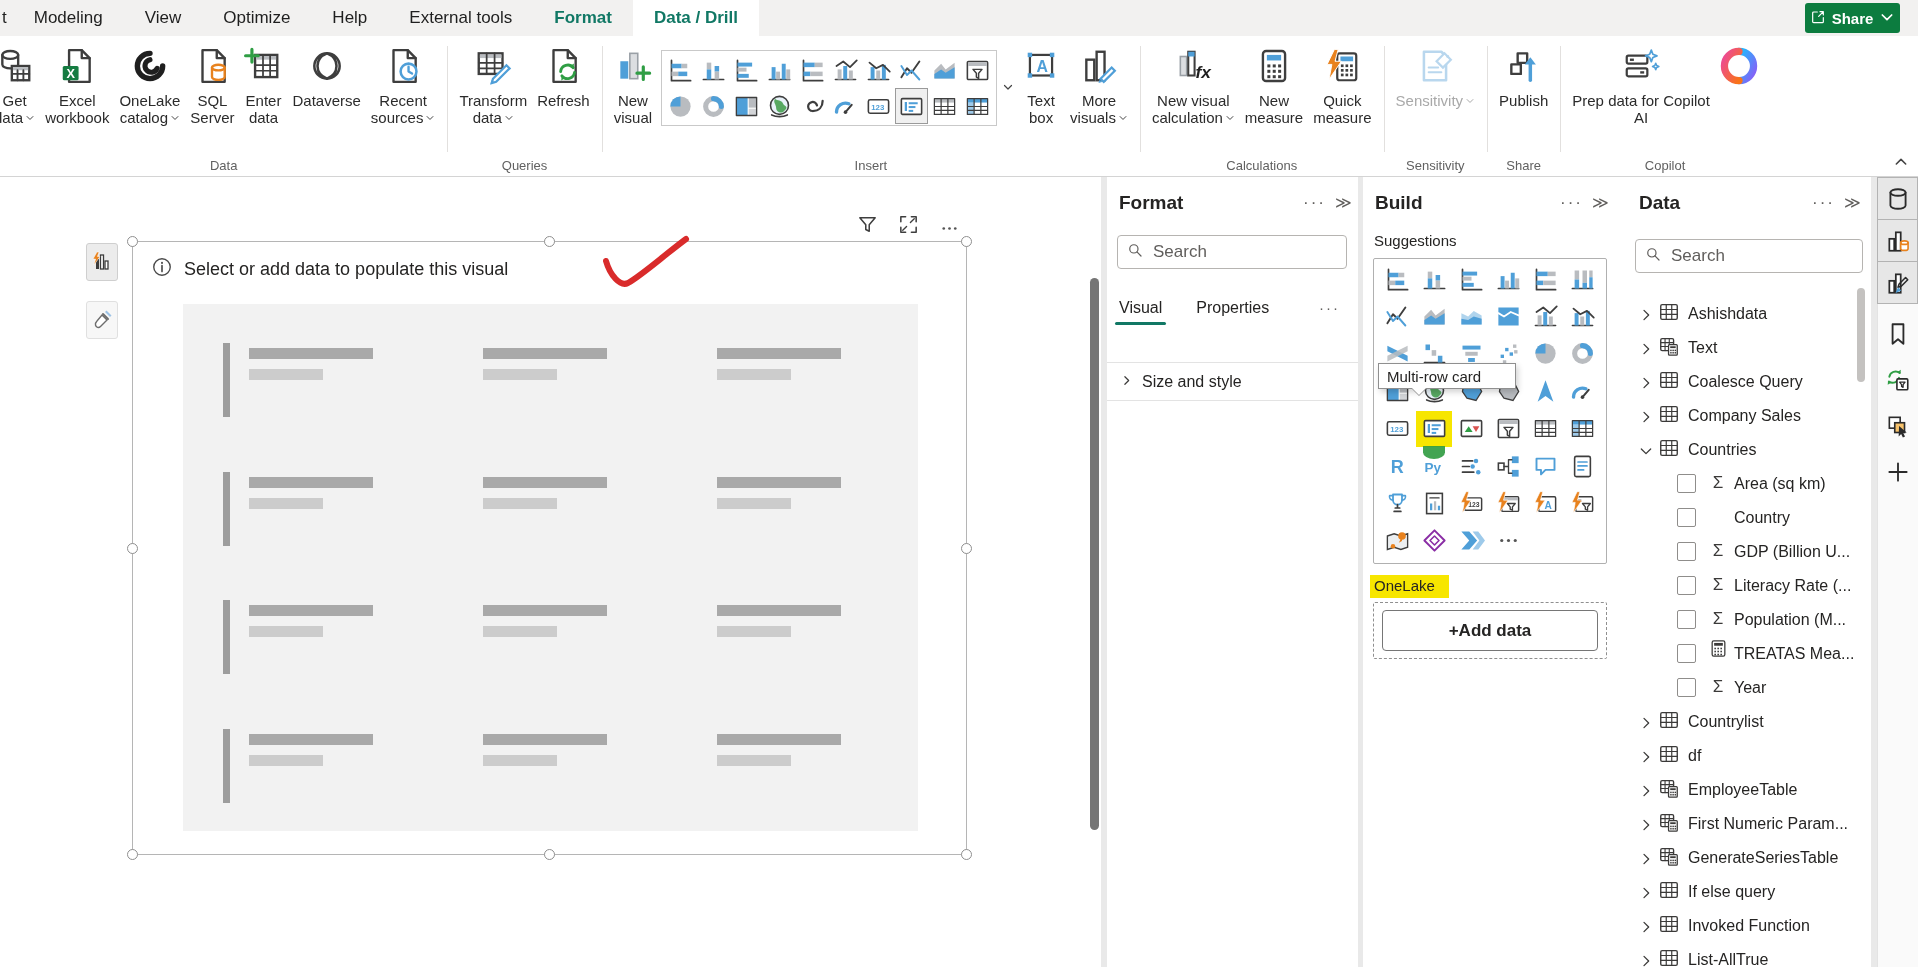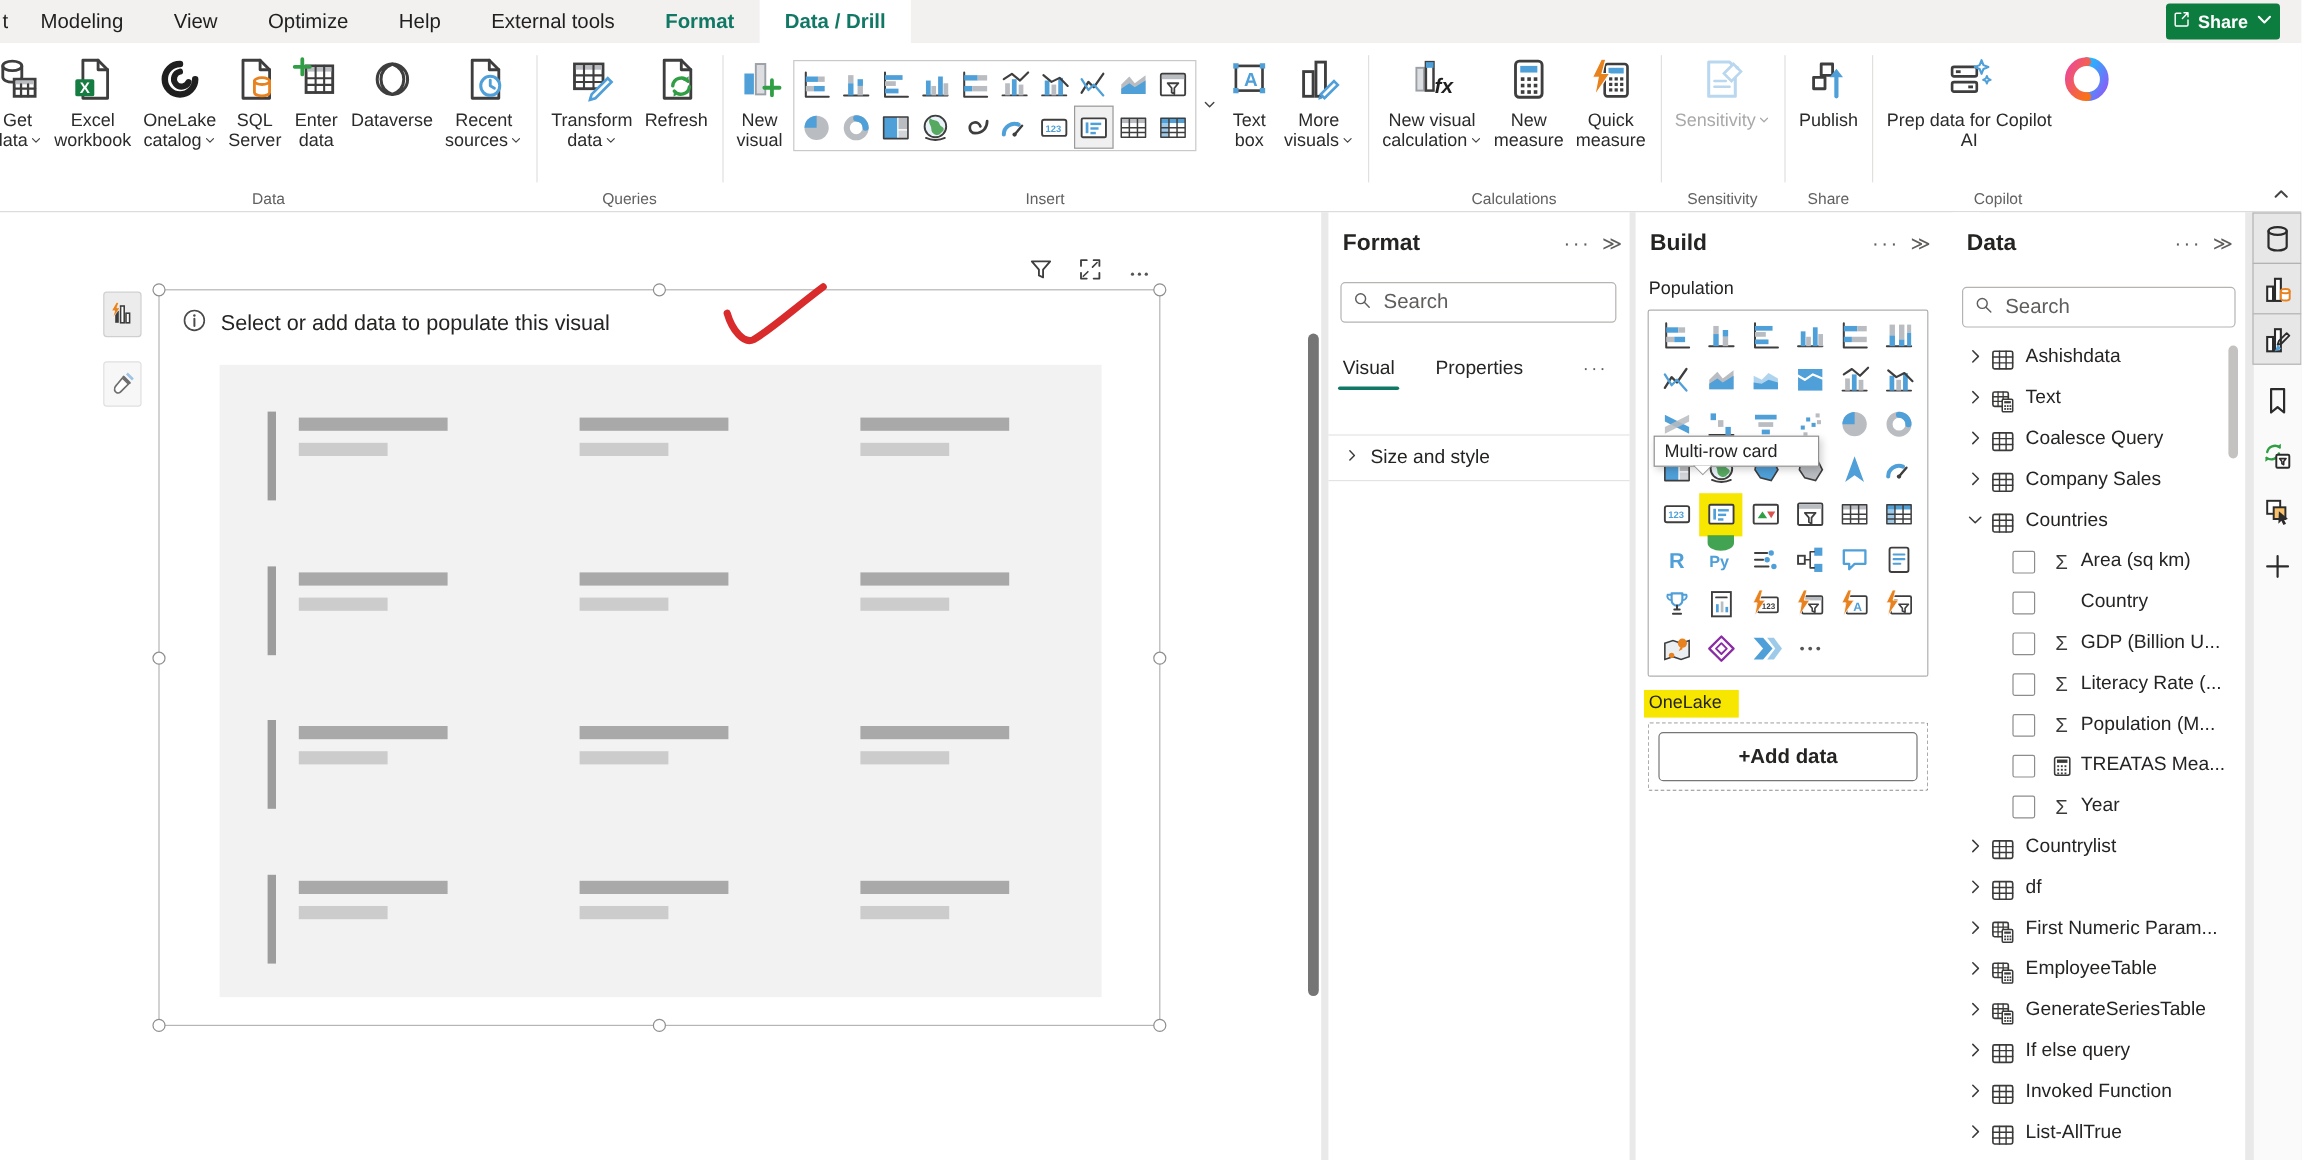--- a/index.html
+++ b/index.html
@@ -82,21 +82,21 @@
   .bcell.hl{background:#f7e600;box-shadow:0 0 0 3px #f7e600;z-index:2;}
   .hl-smear{position:absolute;width:22px;height:13px;background:#2d9a3f;border-radius:0 0 50% 50%;opacity:.9;z-index:3;}
   #btooltip{position:absolute;left:15px;top:186px;width:128px;height:24px;background:#fff;border:1px solid #8f8f8f;z-index:6;display:flex;align-items:center;padding-left:8px;font-size:15px;color:#252423;box-shadow:2px 3px 6px rgba(0,0,0,.18);}
   #btooltip::after{content:'';position:absolute;left:33px;bottom:-14px;border:7px solid transparent;border-top:7px solid #fff;}
   #btooltip::before{content:'';position:absolute;left:32px;bottom:-16px;border:8px solid transparent;border-top:8px solid #8f8f8f;}
   #bfields{position:absolute;left:7px;top:398px;font-size:15px;color:#252423;background:#f7e600;padding:2px 14px 4px 4px;}
   #baddwrap{position:absolute;left:10px;top:425px;width:234px;height:57px;border:1px dashed #8f8f8f;border-radius:2px;box-sizing:border-box;}
   #baddbtn{position:absolute;left:8px;top:7px;right:8px;bottom:7px;border:1px solid #767676;border-radius:4px;background:#fff;display:flex;align-items:center;justify-content:center;font-size:17px;font-weight:700;color:#252423;cursor:pointer;}
   
   #dtree{position:absolute;left:0;top:112px;right:0;bottom:0;overflow:hidden;}
-  .trow{position:relative;height:34px;display:flex;align-items:flex-start;font-size:16px;color:#252423;cursor:pointer;}
+  .trow{position:relative;height:34px;display:flex;align-items:flex-end;font-size:16px;color:#252423;cursor:pointer;}
   .trow .tchev{width:16px;height:16px;margin-left:11px;flex:none;}
   .trow .tchev svg{width:16px;height:16px;}
   .trow .ticon{width:22px;height:22px;margin-left:4px;flex:none;}
   .trow .ticon svg{width:22px;height:22px;}
   .trow .tlabel{margin-left:8px;white-space:nowrap;}
   .trow .tcheck{width:17px;height:17px;border:1px solid #8f8d8b;border-radius:2px;margin-left:50px;flex:none;background:#fff;cursor:pointer;}
   .trow .ttype{width:24px;margin-left:10px;flex:none;font-size:17px;color:#3b3a39;text-align:center;}
   .trow .ttype svg{width:19px;height:19px;}
   .trow .clabel{margin-left:4px;white-space:nowrap;}
   #data-scroll{position:absolute;left:230px;top:111px;width:8px;height:94px;background:#c4c2c0;border-radius:4px;cursor:pointer;}
@@ -687,21 +687,21 @@
               <path d="M9 5l7 7-7 7" stroke="#3b3a39" stroke-width="2.2" fill="none" stroke-linecap="round" stroke-linejoin="round"></path>
             </svg></span>
         <span>Size and style</span>
       </div>
     </div>
 
     <div class="panel" id="build-panel">
       <div class="phead">Build</div>
       <div class="pdots" style="left:197px;">···</div>
       <div class="pcollapse" style="left:229px;">≫</div>
-      <div class="blabel">Population</div>
+      <div class="blabel">Suggestions</div>
       <div id="bgal">
           <div class="bcell" style="left:8px;top:5px">
             <svg viewBox="0 0 24 24">
               <path d="M4 3v18h17" stroke="#3e3e3e" stroke-width="1.5" fill="none" stroke-linecap="round" stroke-linejoin="round"></path>
               <rect x="4" y="6" width="9" height="4" fill="#4f9fd8"></rect>
               <rect x="13" y="6" width="5" height="4" fill="#b9bcc0"></rect>
               <rect x="4" y="13" width="6" height="4" fill="#b9bcc0"></rect>
               <rect x="10" y="13" width="8" height="4" fill="#4f9fd8"></rect>
             </svg>
           </div>
@@ -1182,39 +1182,39 @@
                 <path d="M3 8.3h14M3 12.6h14M7.7 4v13M12.3 4v13" stroke="#3b3a39" stroke-width="1.2" fill="none" stroke-linecap="round" stroke-linejoin="round"></path>
                 <rect x="11.5" y="10.5" width="9.5" height="11.5" fill="#fff" rx="1" stroke="#3b3a39" stroke-width="1.4"></rect>
                 <rect x="13.3" y="12.3" width="6" height="2" fill="#3b3a39"></rect>
                 <rect x="13.3" y="16" width="1.6" height="1.6" fill="#3b3a39"></rect>
                 <rect x="15.7" y="16" width="1.6" height="1.6" fill="#3b3a39"></rect>
                 <rect x="18.1" y="16" width="1.6" height="1.6" fill="#3b3a39"></rect>
                 <rect x="13.3" y="18.6" width="1.6" height="1.6" fill="#3b3a39"></rect>
                 <rect x="15.7" y="18.6" width="1.6" height="1.6" fill="#3b3a39"></rect>
                 <rect x="18.1" y="18.6" width="1.6" height="1.6" fill="#3b3a39"></rect>
               </svg></span>
-            <span class="tlabel">First Numeric Param...</span>
+            <span class="tlabel">EmployeeTable</span>
           </div>
           <div class="trow">
             <span class="tchev"><svg viewBox="0 0 24 24">
                 <path d="M9 5l7 7-7 7" stroke="#3b3a39" stroke-width="1.9" fill="none" stroke-linecap="round" stroke-linejoin="round"></path>
               </svg></span>
             <span class="ticon"><svg viewBox="0 0 24 24">
                 <rect x="3" y="4" width="14" height="13" fill="#fff" rx="1.5" stroke="#3b3a39" stroke-width="1.5"></rect>
                 <path d="M3 8.3h14M3 12.6h14M7.7 4v13M12.3 4v13" stroke="#3b3a39" stroke-width="1.2" fill="none" stroke-linecap="round" stroke-linejoin="round"></path>
                 <rect x="11.5" y="10.5" width="9.5" height="11.5" fill="#fff" rx="1" stroke="#3b3a39" stroke-width="1.4"></rect>
                 <rect x="13.3" y="12.3" width="6" height="2" fill="#3b3a39"></rect>
                 <rect x="13.3" y="16" width="1.6" height="1.6" fill="#3b3a39"></rect>
                 <rect x="15.7" y="16" width="1.6" height="1.6" fill="#3b3a39"></rect>
                 <rect x="18.1" y="16" width="1.6" height="1.6" fill="#3b3a39"></rect>
                 <rect x="13.3" y="18.6" width="1.6" height="1.6" fill="#3b3a39"></rect>
                 <rect x="15.7" y="18.6" width="1.6" height="1.6" fill="#3b3a39"></rect>
                 <rect x="18.1" y="18.6" width="1.6" height="1.6" fill="#3b3a39"></rect>
               </svg></span>
-            <span class="tlabel">EmployeeTable</span>
+            <span class="tlabel">First Numeric Param...</span>
           </div>
           <div class="trow">
             <span class="tchev"><svg viewBox="0 0 24 24">
                 <path d="M9 5l7 7-7 7" stroke="#3b3a39" stroke-width="1.9" fill="none" stroke-linecap="round" stroke-linejoin="round"></path>
               </svg></span>
             <span class="ticon"><svg viewBox="0 0 24 24">
                 <rect x="3" y="4" width="14" height="13" fill="#fff" rx="1.5" stroke="#3b3a39" stroke-width="1.5"></rect>
                 <path d="M3 8.3h14M3 12.6h14M7.7 4v13M12.3 4v13" stroke="#3b3a39" stroke-width="1.2" fill="none" stroke-linecap="round" stroke-linejoin="round"></path>
                 <rect x="11.5" y="10.5" width="9.5" height="11.5" fill="#fff" rx="1" stroke="#3b3a39" stroke-width="1.4"></rect>
                 <rect x="13.3" y="12.3" width="6" height="2" fill="#3b3a39"></rect>

